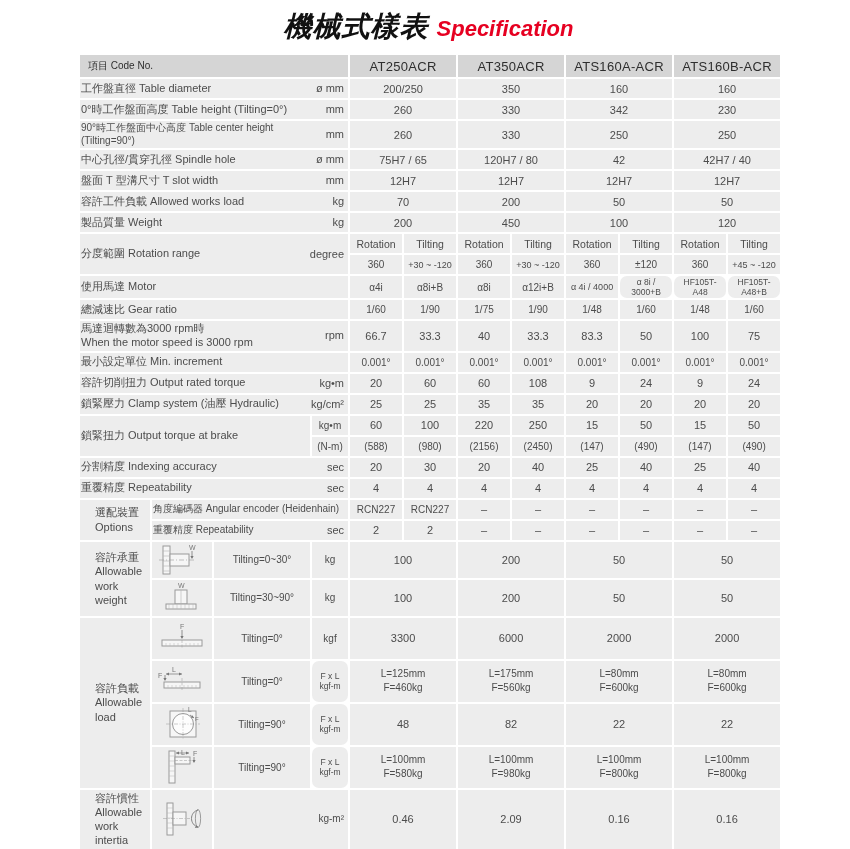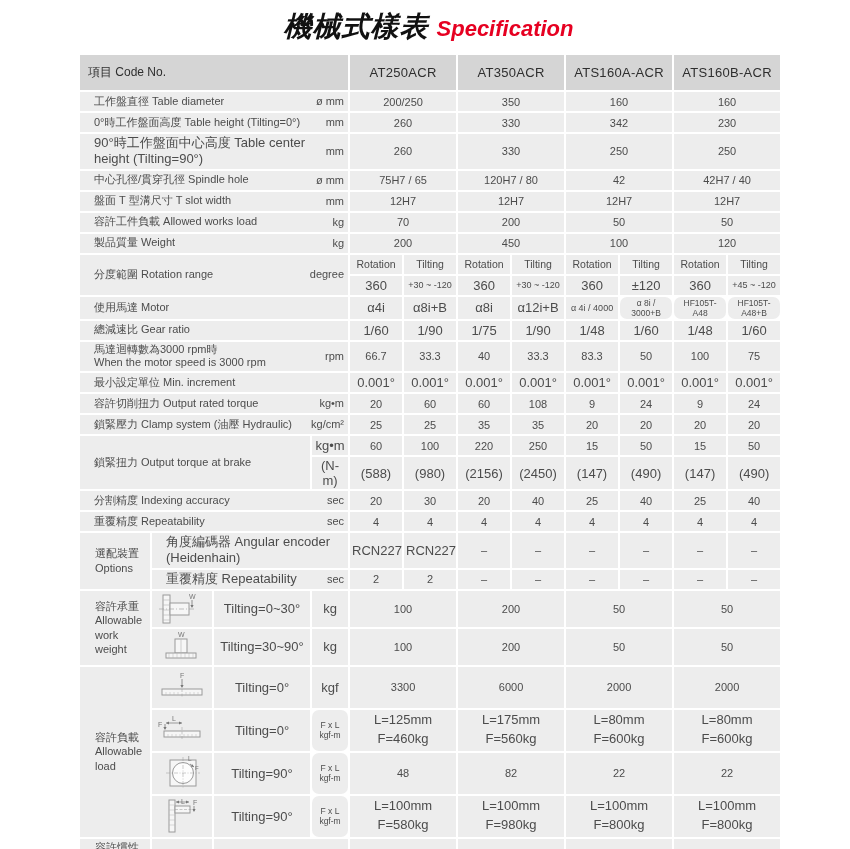--- a/index.html
+++ b/index.html
@@ -13,27 +13,27 @@
   .title-en { font-size:22px; font-weight:bold; font-style:italic; color:#e60021; margin-left:8px; }
   .note { font-size:13px; color:#1a1a1a; padding-bottom:5px; white-space:nowrap; }
   .note .en { margin-left:14px; }
 
   .tablewrap { position:absolute; left:78px; top:53px; width:703px;
                border-right:3px solid #5f5f5f; border-bottom:3px solid #5f5f5f; }
   table { border-collapse:separate; border-spacing:2px; table-layout:fixed; width:700px; background:#fff; }
   td { background:#ededed; font-size:11px; color:#4c4c4c; text-align:center; vertical-align:middle;
        padding:1px 2px; height:19px; overflow:hidden; }
   tr.head td { background:#d5d5d5; color:#2e2e2e; }
-  td.code { font-size:12px; text-align:left; padding-left:8px; height:35px; }
+  td.code { font-size:10px; text-align:left; padding-left:8px; height:22px; }
   td.model { font-size:13px; letter-spacing:0.3px; }
-  td.lbl { text-align:left; padding-left:14px;margin-left:28px; }
+  td.lbl { text-align:left; padding-left:1px;margin-left:28px; }
   .lw { display:flex; justify-content:space-between; align-items:center; gap:2px; }
   .lw .t { text-align:left; line-height:1.25; white-space:pre-line; }
   .lw .u { text-align:right; white-space:pre-line; line-height:1.15; padding-right:2px; flex:none; }
-  .f10 { font-size:13px; } .f9 { font-size:9px; } .f8 { font-size:8.5px;border-radius:7px; }
+  .f10 { font-size:10px; } .f9 { font-size:9px; } .f8 { font-size:8.5px;border-radius:7px; }
   td.sub { font-size:10.5px; }
   td.sec { text-align:left; padding-left:15px; white-space:pre-line; line-height:1.3; font-size:11px; }
   td.ic { padding:0; }
   td.h2 { height:28px; }
   td.hr { height:41px; }
   .two span { display:block; line-height:1.45; }
   svg { display:block; margin:0 auto; }
   svg text { font-family:"Liberation Sans","DejaVu Sans",sans-serif; }
 </style>
 </head>

